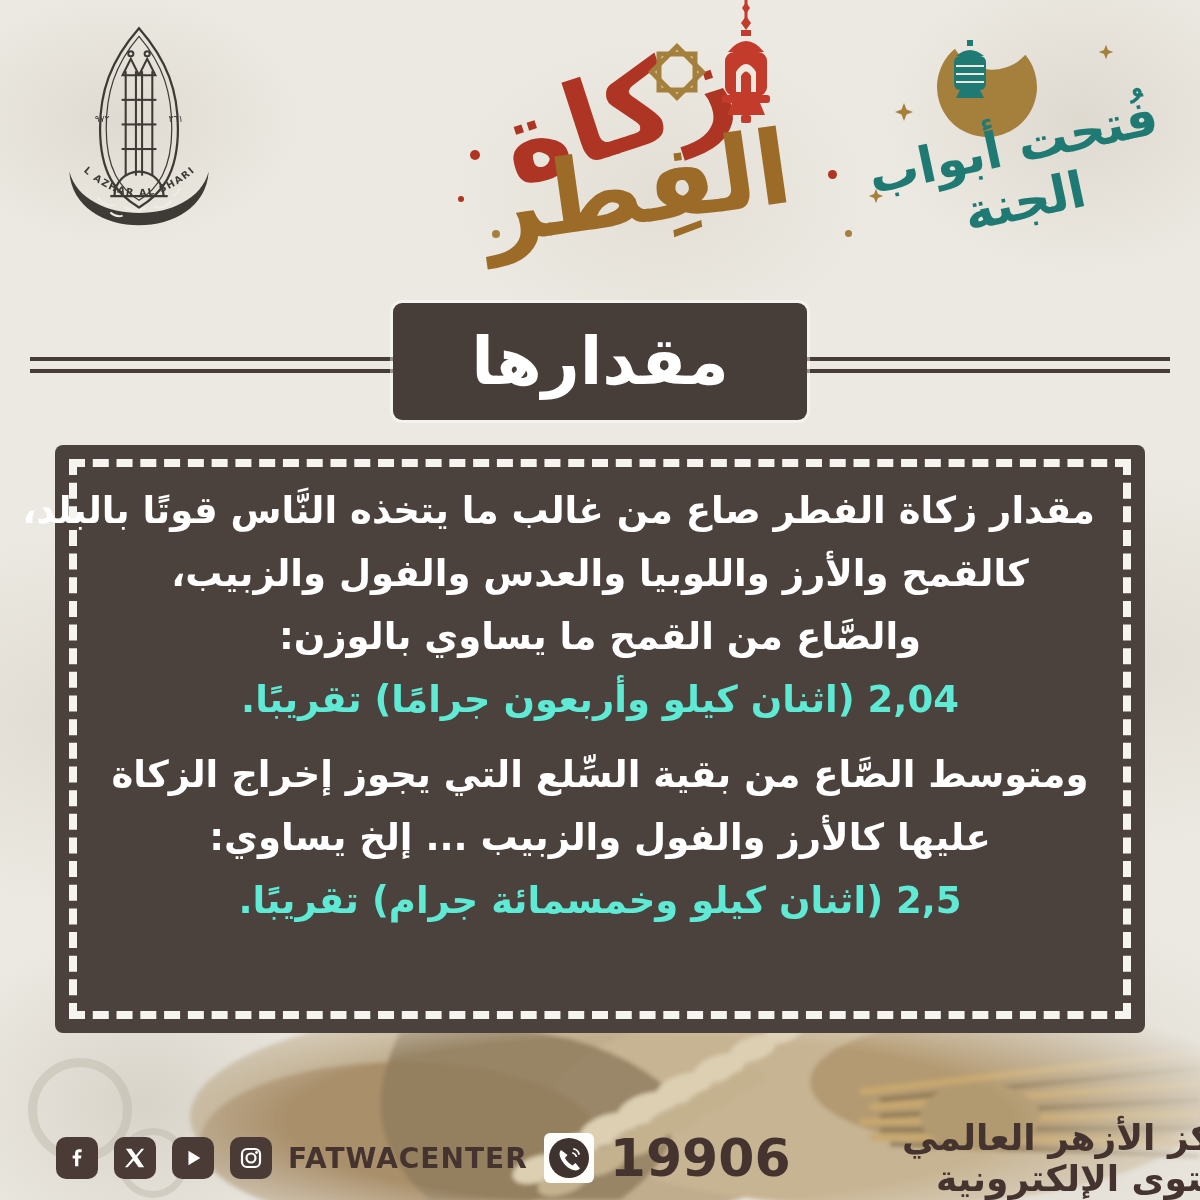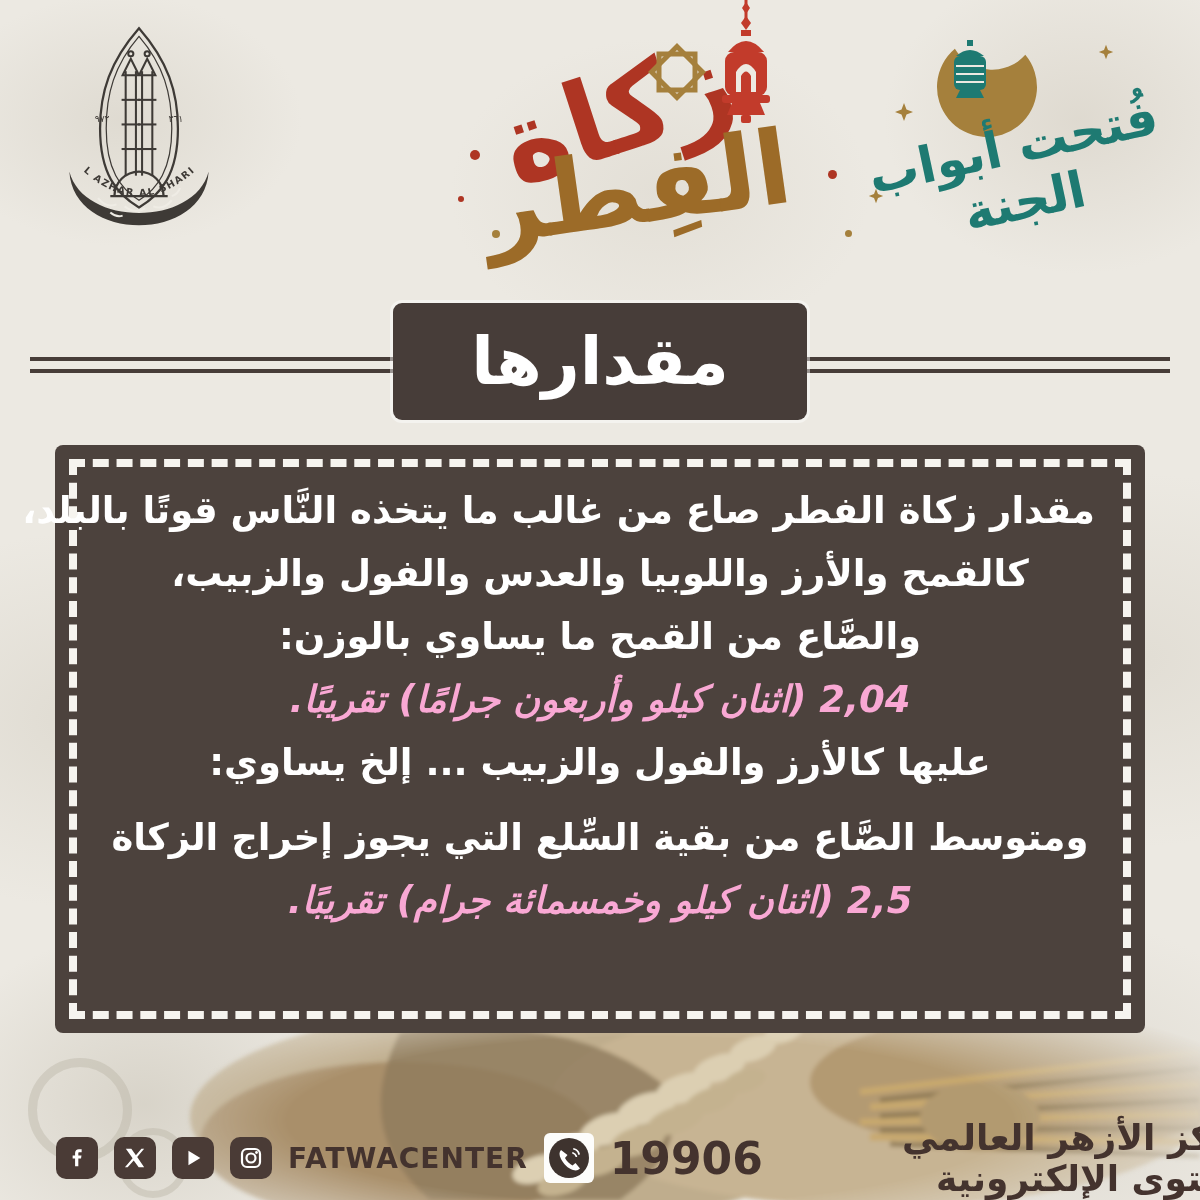--- a/index.html
+++ b/index.html
@@ -33,35 +33,35 @@
   .title-box{position:absolute;left:393px;top:303px;width:414px;height:117px;border-radius:9px;
     background:#473D39;z-index:2;display:flex;align-items:center;justify-content:center;
     box-shadow:0 0 0 3px rgba(255,255,255,.45);}
   .title-box .t{color:#fff;font-size:66px;font-weight:bold;}
 
   
   .content-box{position:absolute;left:55px;top:445px;width:1090px;height:588px;background:#4C423D;border-radius:8px;z-index:2;}
   .content-box::before{content:"";position:absolute;inset:14px;border:8px dashed #F6F4EF;pointer-events:none;}
   .content-lines{position:absolute;inset:34px 50px;display:flex;flex-direction:column;justify-content:flex-start;text-align:center;}
   .line{color:#FFFFFF;font-size:37px;font-weight:bold;line-height:63px;white-space:nowrap;}
-  .line.yellow{color:#f9a8d4;font-style:italic;}
+  .line.yellow{color:#5eead4;}
   .line.gap{margin-top:12px;}
 
   
   .wheat{position:absolute;left:100px;top:1022px;width:1100px;height:178px;z-index:1;
     -webkit-mask-image:radial-gradient(ellipse 60% 85% at 50% 55%, #000 55%, transparent 98%);
     mask-image:radial-gradient(ellipse 60% 85% at 50% 55%, #000 55%, transparent 98%);}
 
   
   .footer{position:absolute;left:0;top:1122px;width:1200px;height:72px;display:flex;align-items:center;justify-content:center;gap:16px;z-index:3;transform:translateX(56px);direction:ltr;}
   .soc{width:42px;height:42px;border-radius:10px;background:#4A3B36;display:flex;align-items:center;justify-content:center;flex:0 0 auto;}
   .soc svg{display:block;}
   .brand{font-size:28px;font-weight:bold;color:#44332E;letter-spacing:1px;}
   .phone-badge{width:50px;height:50px;background:#FDFDFB;border-radius:6px;display:flex;align-items:center;justify-content:center;flex:0 0 auto;}
-  .phone-num{font-size:44px;font-weight:bold;color:#44332E;}
+  .phone-num{font-size:52px;font-weight:bold;color:#44332E;}
   .org{font-size:36px;font-weight:bold;color:#44332E;direction:rtl;}
 </style>
 </head>
 <body>
 
 <div class="canvas">
 
   <div class="ring r1"></div>
   <div class="ring r2"></div>
 
@@ -175,22 +175,22 @@
   <div class="title-box">
     <span class="t" dir="rtl">مقدارها</span>
   </div>
 
   <div class="content-box">
     <div class="content-lines" dir="rtl">
       <div class="line">مقدار زكاة الفطر صاع من غالب ما يتخذه النَّاس قوتًا بالبلد،</div>
       <div class="line">كالقمح والأرز واللوبيا والعدس والفول والزبيب،</div>
       <div class="line">والصَّاع من القمح ما يساوي بالوزن:</div>
       <div class="line yellow">2,04 (اثنان كيلو وأربعون جرامًا) تقريبًا.</div>
+      <div class="line gap">ومتوسط الصَّاع من بقية السِّلع التي يجوز إخراج الزكاة</div>
       <div class="line">عليها كالأرز والفول والزبيب ... إلخ يساوي:</div>
-      <div class="line gap">ومتوسط الصَّاع من بقية السِّلع التي يجوز إخراج الزكاة</div>
       <div class="line yellow">2,5 (اثنان كيلو وخمسمائة جرام) تقريبًا.</div>
     </div>
   </div>
 
   <div class="wheat">
     <svg width="1100" height="178" viewBox="0 0 1100 178">
       <defs>
           <filter id="soft" x="-10%" y="-10%" width="120%" height="120%">
             <feGaussianBlur stdDeviation="2.2"></feGaussianBlur>
           </filter>

